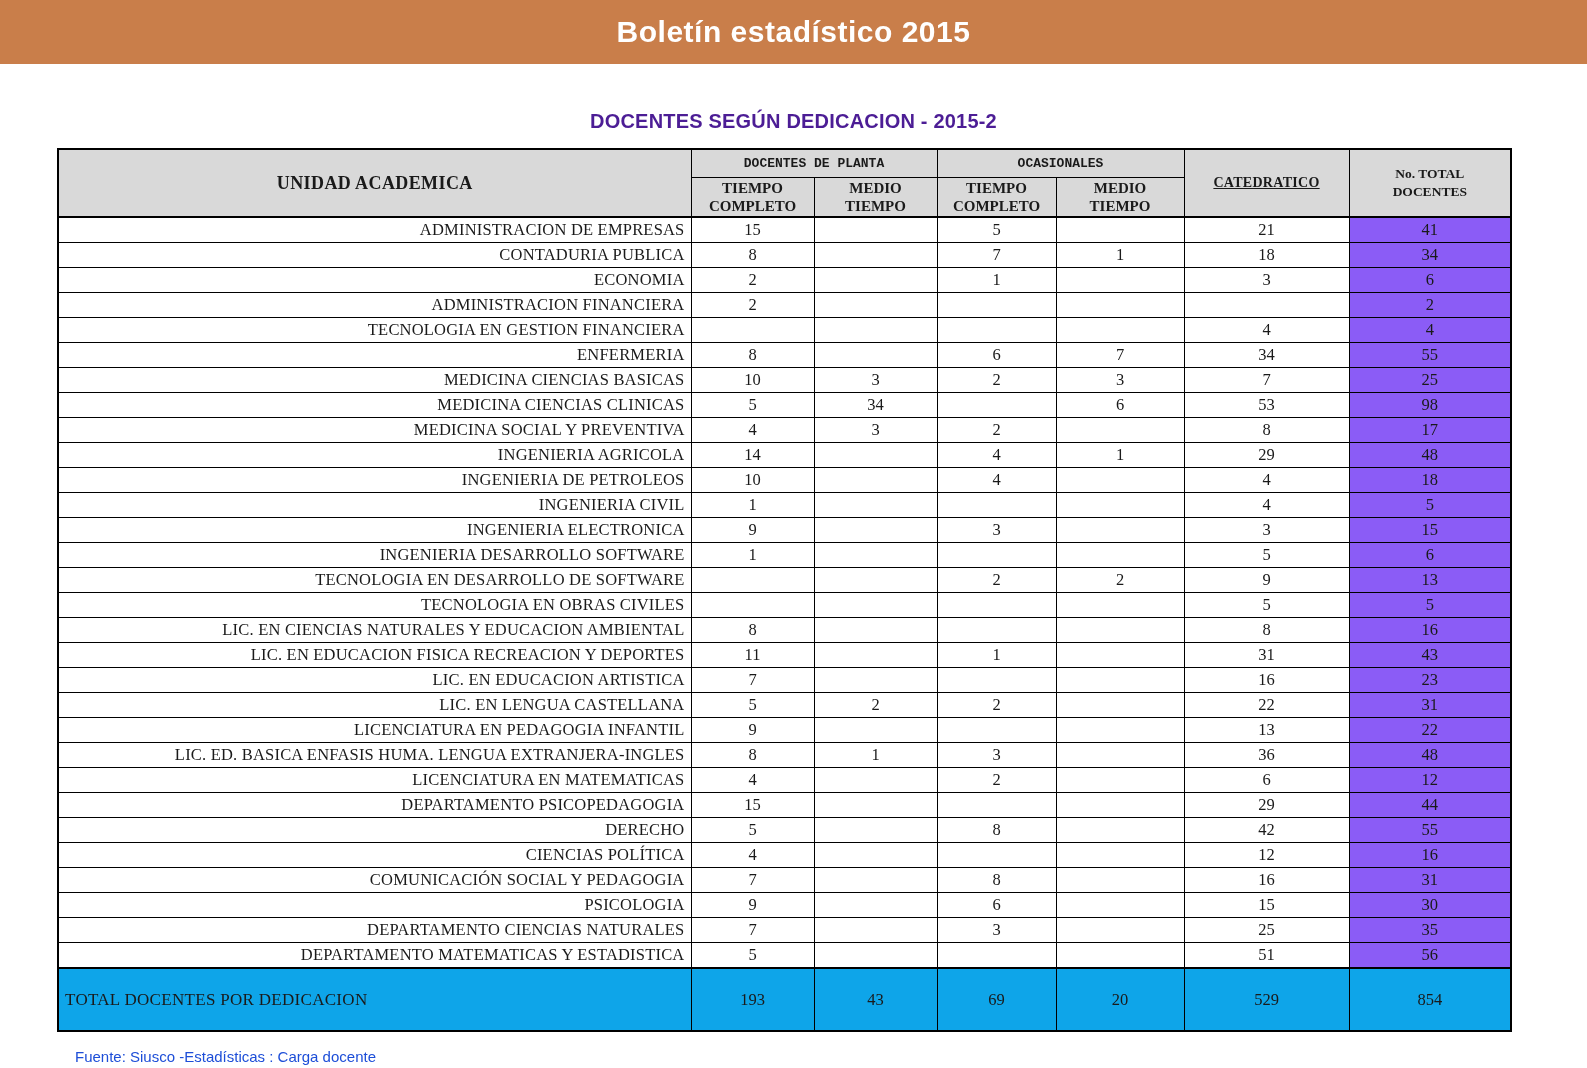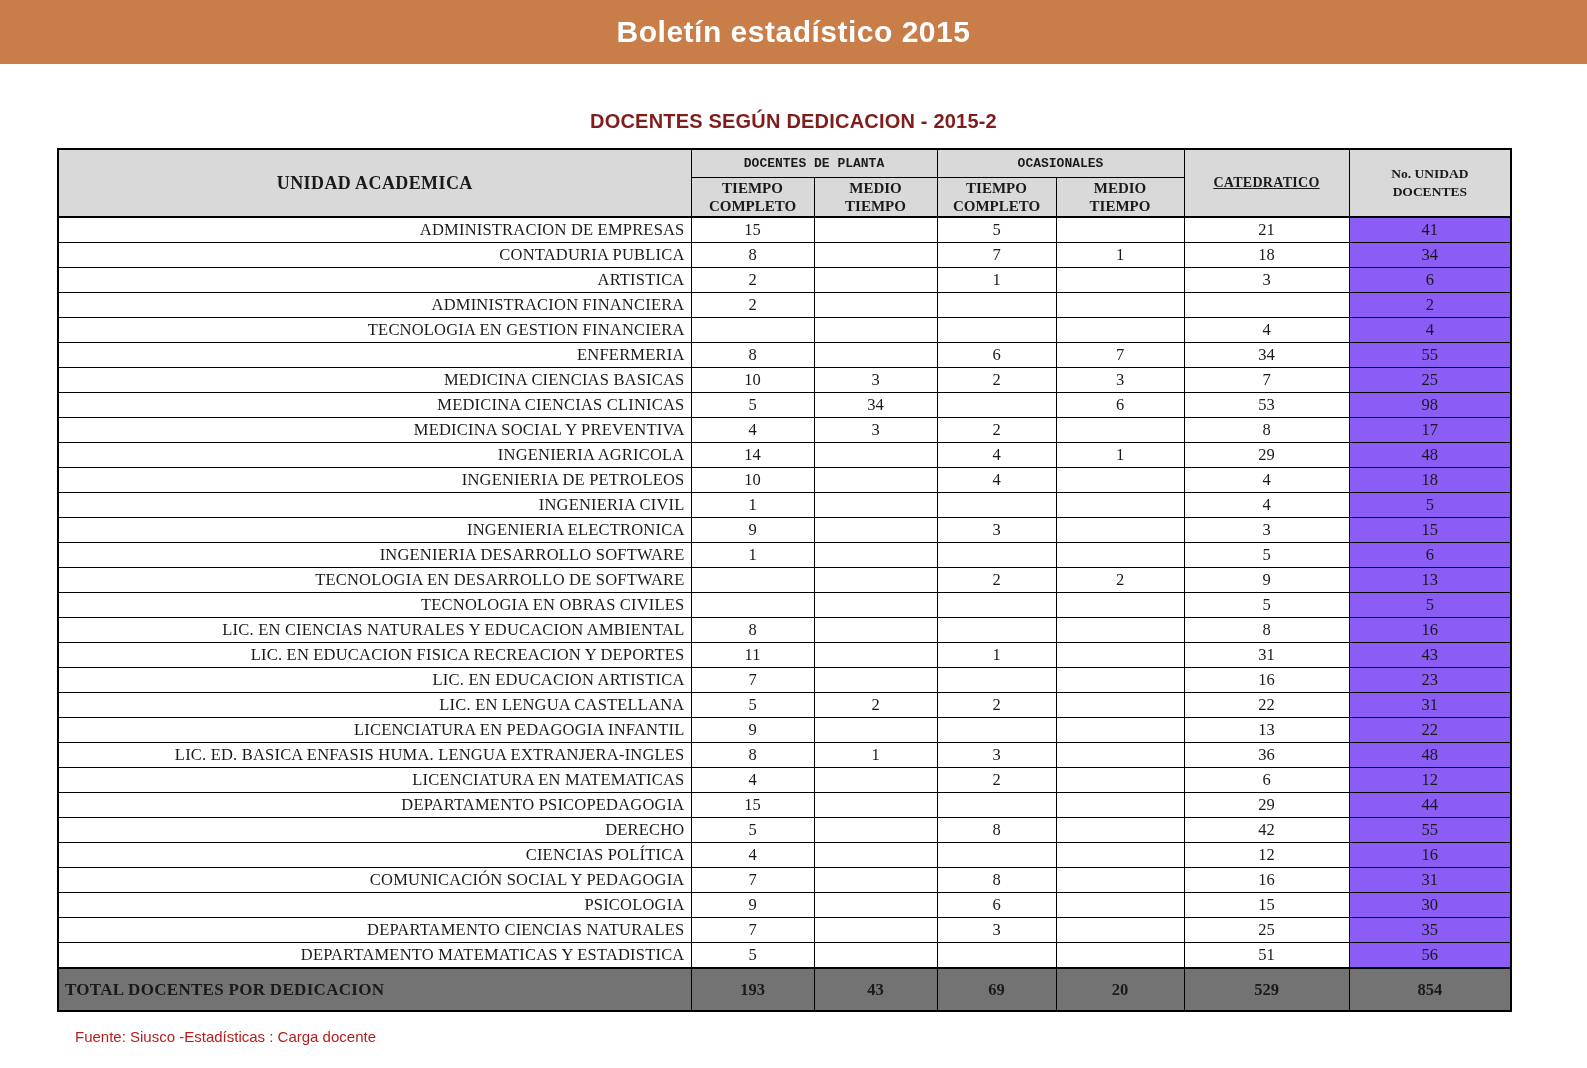--- a/index.html
+++ b/index.html
@@ -8,21 +8,21 @@
     font-family:"Liberation Serif", serif;color:#1a1a1a;
   }
   .banner{
     height:64px;background:#C97E4A;display:flex;align-items:center;justify-content:center;
   }
   .banner-title{
     margin:0;color:#ffffff;font-family:"Liberation Sans", sans-serif;
     font-weight:bold;font-size:30px;letter-spacing:0.5px;
   }
   .doc-title{
-    margin:46px 0 0 0;text-align:center;color:#7f1d1d;
+    margin:46px 0 0 0;text-align:center;color:#4c1d95;
     font-family:"Liberation Sans", sans-serif;font-weight:bold;font-size:20px;
     letter-spacing:0.2px;
   }
   table.tbl{
     border-collapse:collapse;table-layout:fixed;width:1453px;
     margin:15px 0 0 57px;border:2px solid #000;
   }
   .tbl th,.tbl td{border:1px solid #000;overflow:hidden;}
   .tbl thead th{
     background:#D9D9D9;font-weight:bold;text-align:center;vertical-align:middle;
@@ -35,27 +35,27 @@
   .h-cat{font-size:14px;letter-spacing:0.3px;text-decoration:underline;}
   .h-total{font-size:13.5px;white-space:pre-line;line-height:1.35;}
   .tbl tbody td{
     height:24px;font-size:16.5px;text-align:center;vertical-align:middle;
     padding:0 6px;line-height:1.15;
   }
   .tbl tbody td.unit{text-align:right;letter-spacing:0.2px;}
   .tbl td.totalcol{background:#8b5cf6;}
   .tbl tfoot{border-top:2px solid #000;}
   .tbl tfoot td{
-    background:#737373;font-weight:bold;height:25px;font-size:16.5px;
-    text-align:center;vertical-align:middle;padding:8px 6px;
+    background:#0ea5e9;font-weight:normal;height:25px;font-size:16.5px;
+    text-align:center;vertical-align:middle;padding:18px 6px;
   }
   .tbl tfoot td.unit{text-align:left;font-size:17px;letter-spacing:0.3px;}
   .source-note{
     margin:16px 0 0 75px;font-family:"Liberation Sans", sans-serif;
-    font-size:15px;color:#b91c1c;
+    font-size:15px;color:#1d4ed8;
   }
 </style>
 </head>
 <body>
 
 <header class="banner">
   <h1 class="banner-title">Boletín estadístico 2015</h1>
 </header>
 
 <h2 class="doc-title">DOCENTES SEGÚN DEDICACION - 2015-2</h2>
@@ -69,21 +69,21 @@
       <col style="width:128px">
       <col style="width:165px">
       <col style="width:162px">
   </colgroup>
   <thead>
     <tr>
       <th rowspan="2" class="h-unidad">UNIDAD ACADEMICA</th>
       <th colspan="2" class="h-group">DOCENTES DE PLANTA</th>
       <th colspan="2" class="h-group">OCASIONALES</th>
       <th rowspan="2" class="h-cat">CATEDRATICO</th>
-      <th rowspan="2" class="h-total">No. UNIDAD
+      <th rowspan="2" class="h-total">No. TOTAL
 DOCENTES</th>
     </tr>
     <tr>
       <th class="h-sub">TIEMPO
 COMPLETO</th>
       <th class="h-sub">MEDIO
 TIEMPO</th>
       <th class="h-sub">TIEMPO
 COMPLETO</th>
       <th class="h-sub">MEDIO
@@ -103,21 +103,21 @@
       <tr>
         <td class="unit">CONTADURIA PUBLICA</td>
         <td>8</td>
         <td></td>
         <td>7</td>
         <td>1</td>
         <td>18</td>
         <td class="totalcol">34</td>
       </tr>
       <tr>
-        <td class="unit">ARTISTICA</td>
+        <td class="unit">ECONOMIA</td>
         <td>2</td>
         <td></td>
         <td>1</td>
         <td></td>
         <td>3</td>
         <td class="totalcol">6</td>
       </tr>
       <tr>
         <td class="unit">ADMINISTRACION FINANCIERA</td>
         <td>2</td>

